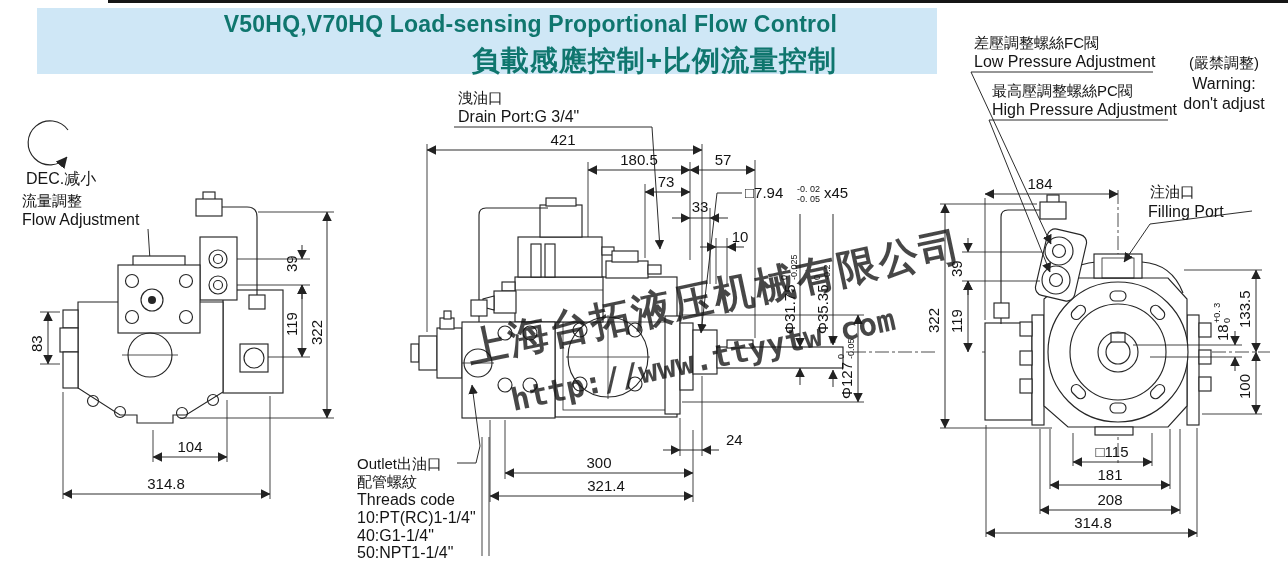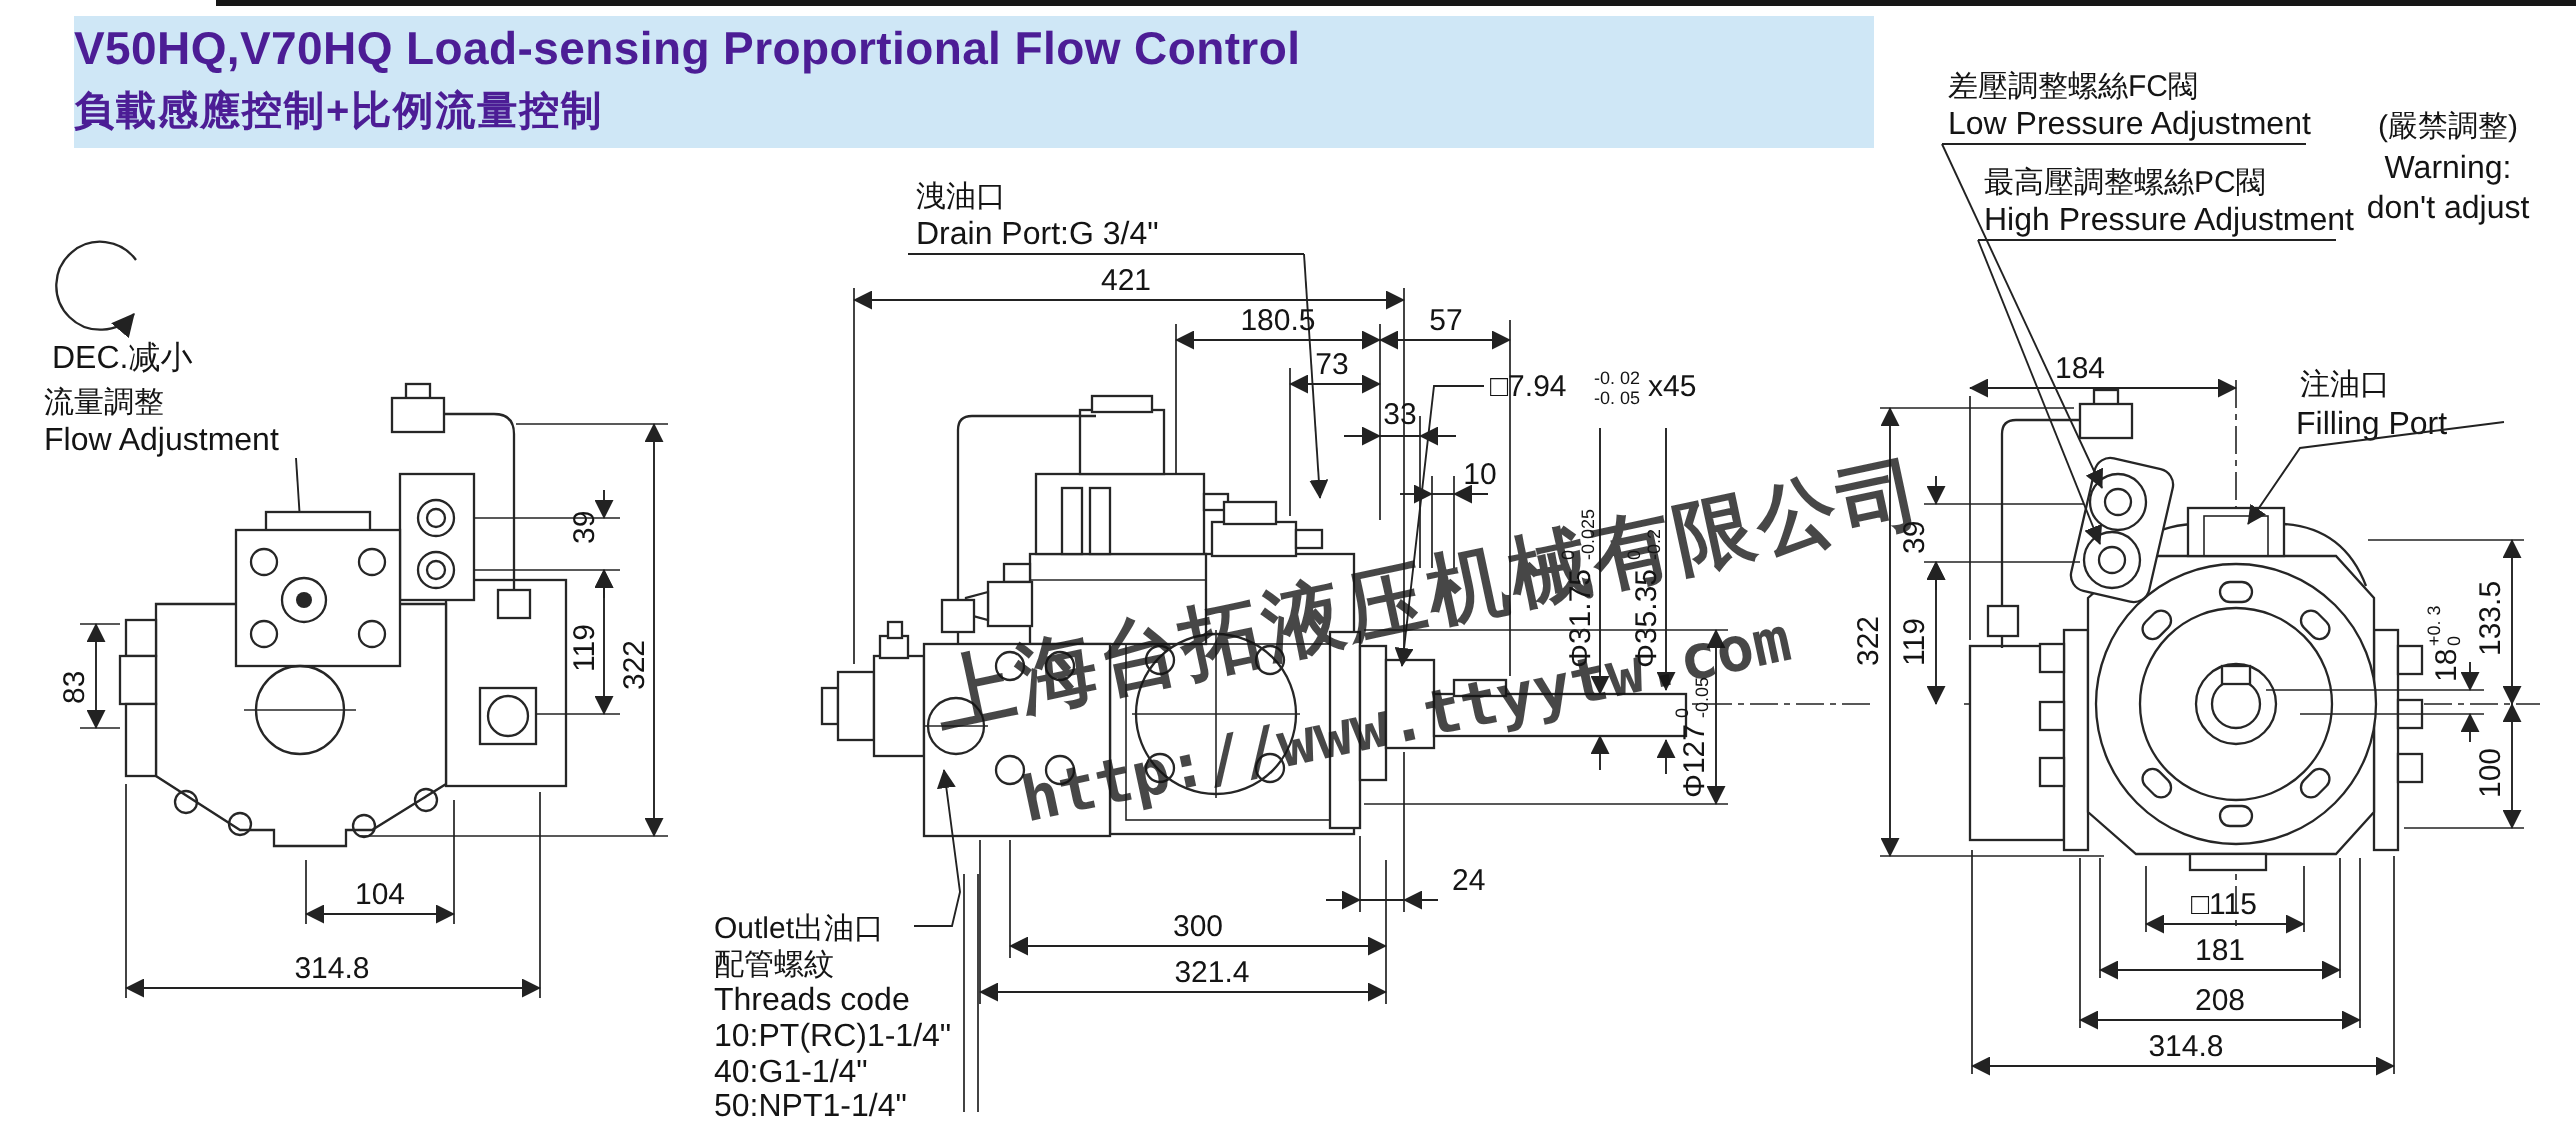--- a/index.html
+++ b/index.html
@@ -1,22 +1,22 @@
 <!DOCTYPE html>
 <html><head>
 <meta charset="utf-8">
 <style>
   html,body{margin:0;padding:0;background:#fff;}
   .stage{position:relative;width:1288px;height:567px;background:#ffffff;overflow:hidden;
          font-family:"Liberation Sans",sans-serif;}
   .topstrip{position:absolute;left:108px;top:0;width:1180px;height:3px;background:#161616;}
   .titleband{position:absolute;left:37px;top:8px;width:900px;height:66px;background:#cfe7f6;}
-  .titleinner{width:800px;text-align:left;color:#4c1d95;}
+  .titleinner{width:800px;text-align:right;color:#0f766e;}
   .t-en{font-size:23px;font-weight:bold;margin-top:3px;letter-spacing:0.2px;}
-  .t-zh{font-size:20px;font-weight:bold;margin-top:4px;letter-spacing:1px;}
+  .t-zh{font-size:28px;font-weight:bold;margin-top:4px;letter-spacing:1px;}
   svg{position:absolute;left:0;top:0;}
   svg text{fill:#141414;}
   .ln{stroke:#262626;stroke-width:1.15;fill:none;}
   .fw{stroke:#262626;stroke-width:1.15;fill:#ffffff;}
   .thin{stroke:#262626;stroke-width:0.8;fill:none;}
   .dim{stroke:#222;stroke-width:0.95;fill:none;}
   .ext{stroke:#222;stroke-width:0.85;fill:none;}
   .cl{stroke:#222;stroke-width:0.8;fill:none;stroke-dasharray:14 3 3 3;}
   .ldr{stroke:#222;stroke-width:0.95;fill:none;}
   .ts{font-size:15px;}

